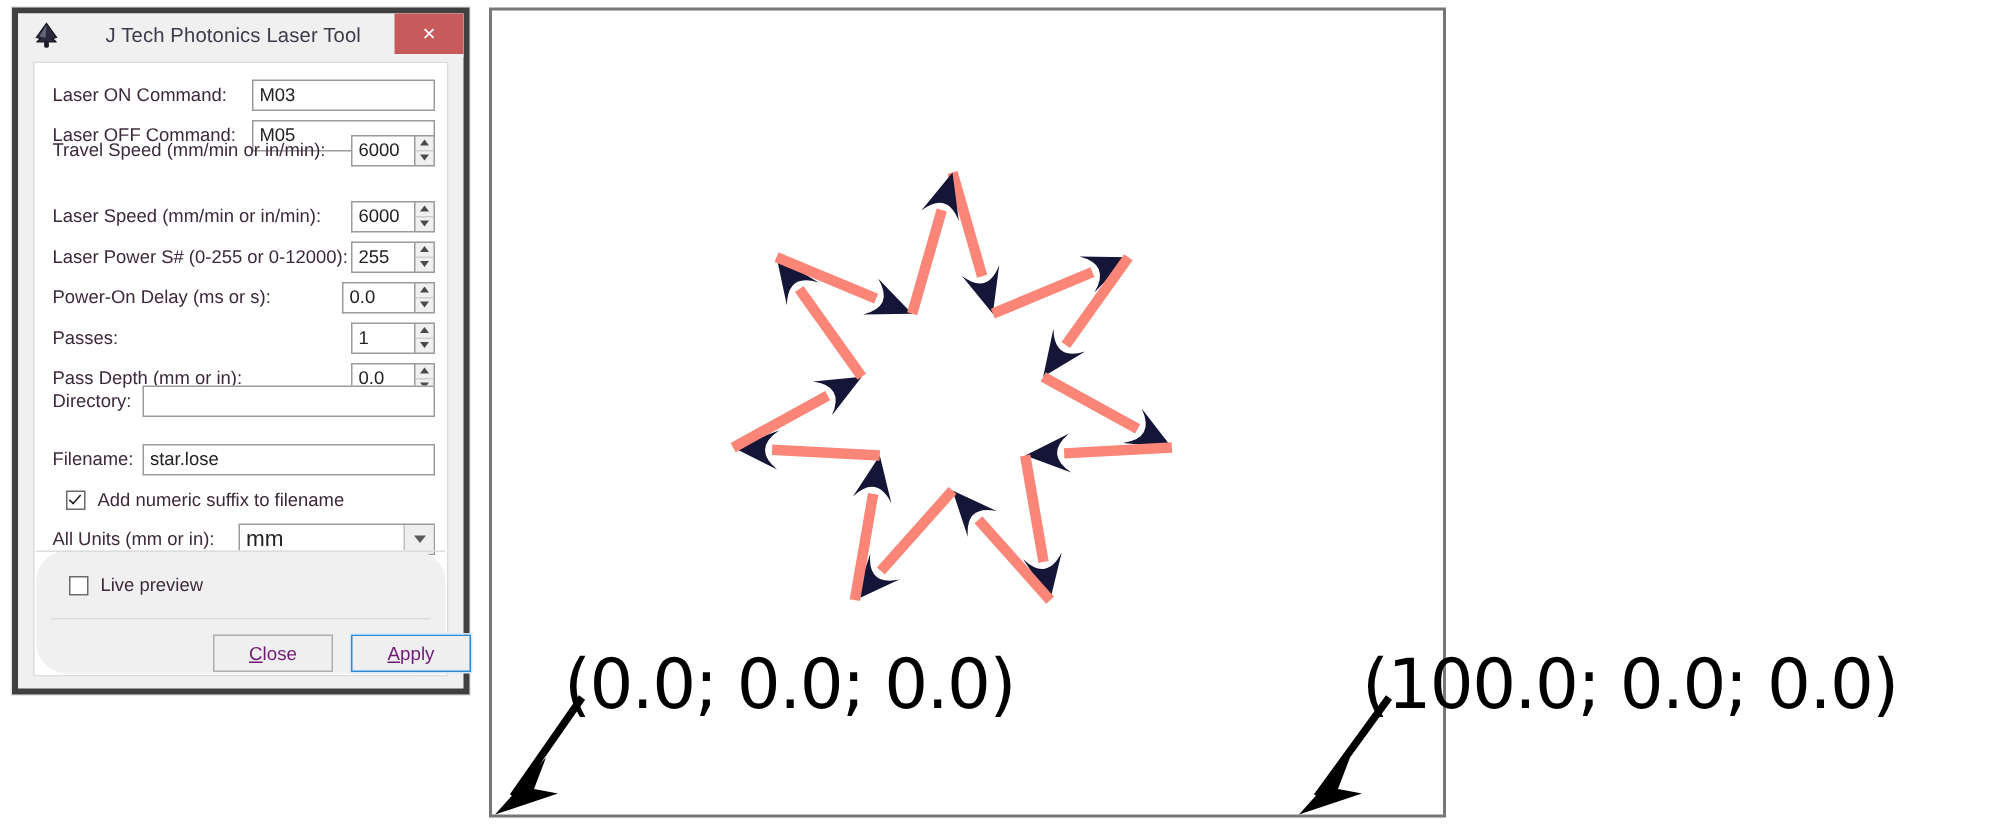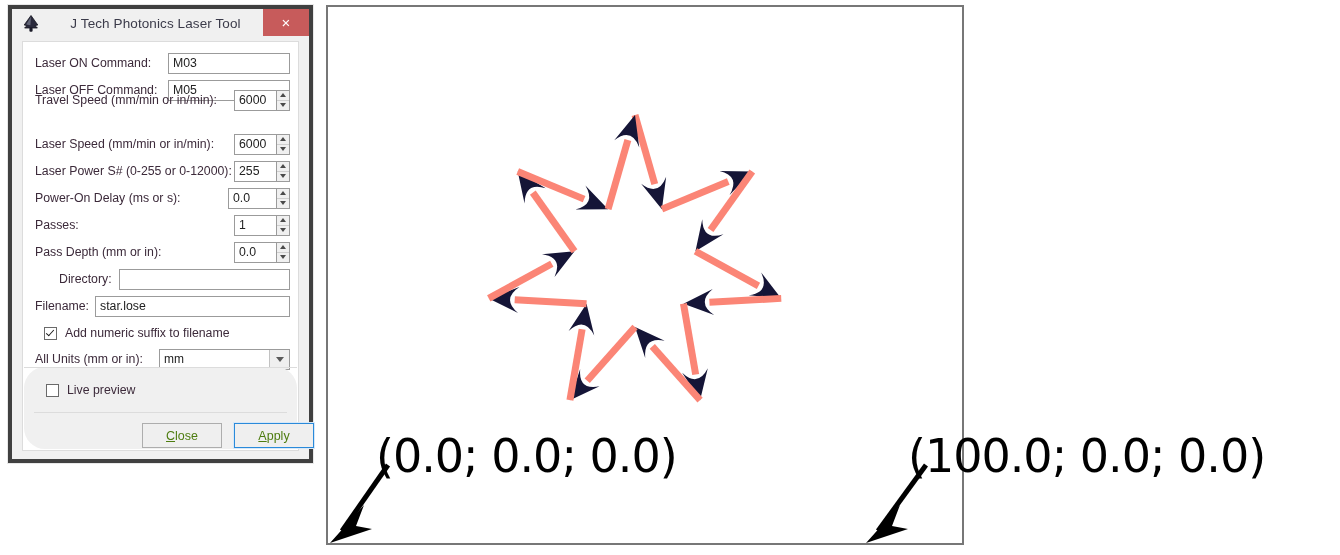--- a/index.html
+++ b/index.html
@@ -120,21 +120,21 @@
     width:3px;height:7px;border:solid #1a1a1a;
     border-width:0 1.8px 1.8px 0;transform:rotate(42deg);
   }
   .cb-label{font-size:12.3px;color:#3c2a3a;margin-left:8px;}
 
   
   .sel{
     box-sizing:border-box;height:21px;
     border:1px solid #9b9b9b;background:#fff;
     display:flex;align-items:center;
-    font-size:12px;color:#222;
+    font-size:15px;color:#222;
     padding-left:4px;
     cursor:pointer;
   }
   .sel .selval{flex:1;}
   .sel .arrowbox{
     width:19px;height:19px;
     background:#efefef;border-left:1px solid #c2c2c2;
     display:flex;align-items:center;justify-content:center;
   }
   .chev{width:0;height:0;border-left:4.5px solid transparent;border-right:4.5px solid transparent;border-top:5px solid #5a5a5a;}
@@ -144,21 +144,21 @@
   #footer-panel{
     position:absolute;left:1px;right:1px;bottom:1px;height:82px;
     background:#f0f0f0;
     border-radius:21px;
   }
   .btn{
     box-sizing:border-box;
     height:25px;
     background:#efefef;
     border:1px solid #adadad;
-    font-size:12.5px;color:#4d7c0f;
+    font-size:12.5px;color:#701a75;
     display:flex;align-items:center;justify-content:center;
     cursor:pointer;
   }
   .btn.focus{border:1px solid #2a8ada; outline:1px solid #d7e8f8;}
   .btn u{text-decoration:underline;}
 
   
   #canvas{
     position:absolute;
     left:326px; top:5px;
@@ -292,21 +292,21 @@
           <div>
               <i class="tri-up"></i>
             </div>
           <div>
               <i class="tri-dn"></i>
             </div>
         </span>
       </span>
     </div>
 
-    <div class="field-row" style="top:226px;margin-left:24px;">
+    <div class="field-row" style="top:214px;">
       <span class="flabel">Directory:</span>
       <span class="ftext" style="position:absolute;left:60px;right:0;"></span>
     </div>
 
     <div class="field-row" style="top:253px;">
       <span class="flabel">Filename:</span>
       <span class="ftext" style="position:absolute;left:60px;right:0;">star.lose</span>
     </div>
 
     <div class="field-row" style="top:280px;">

